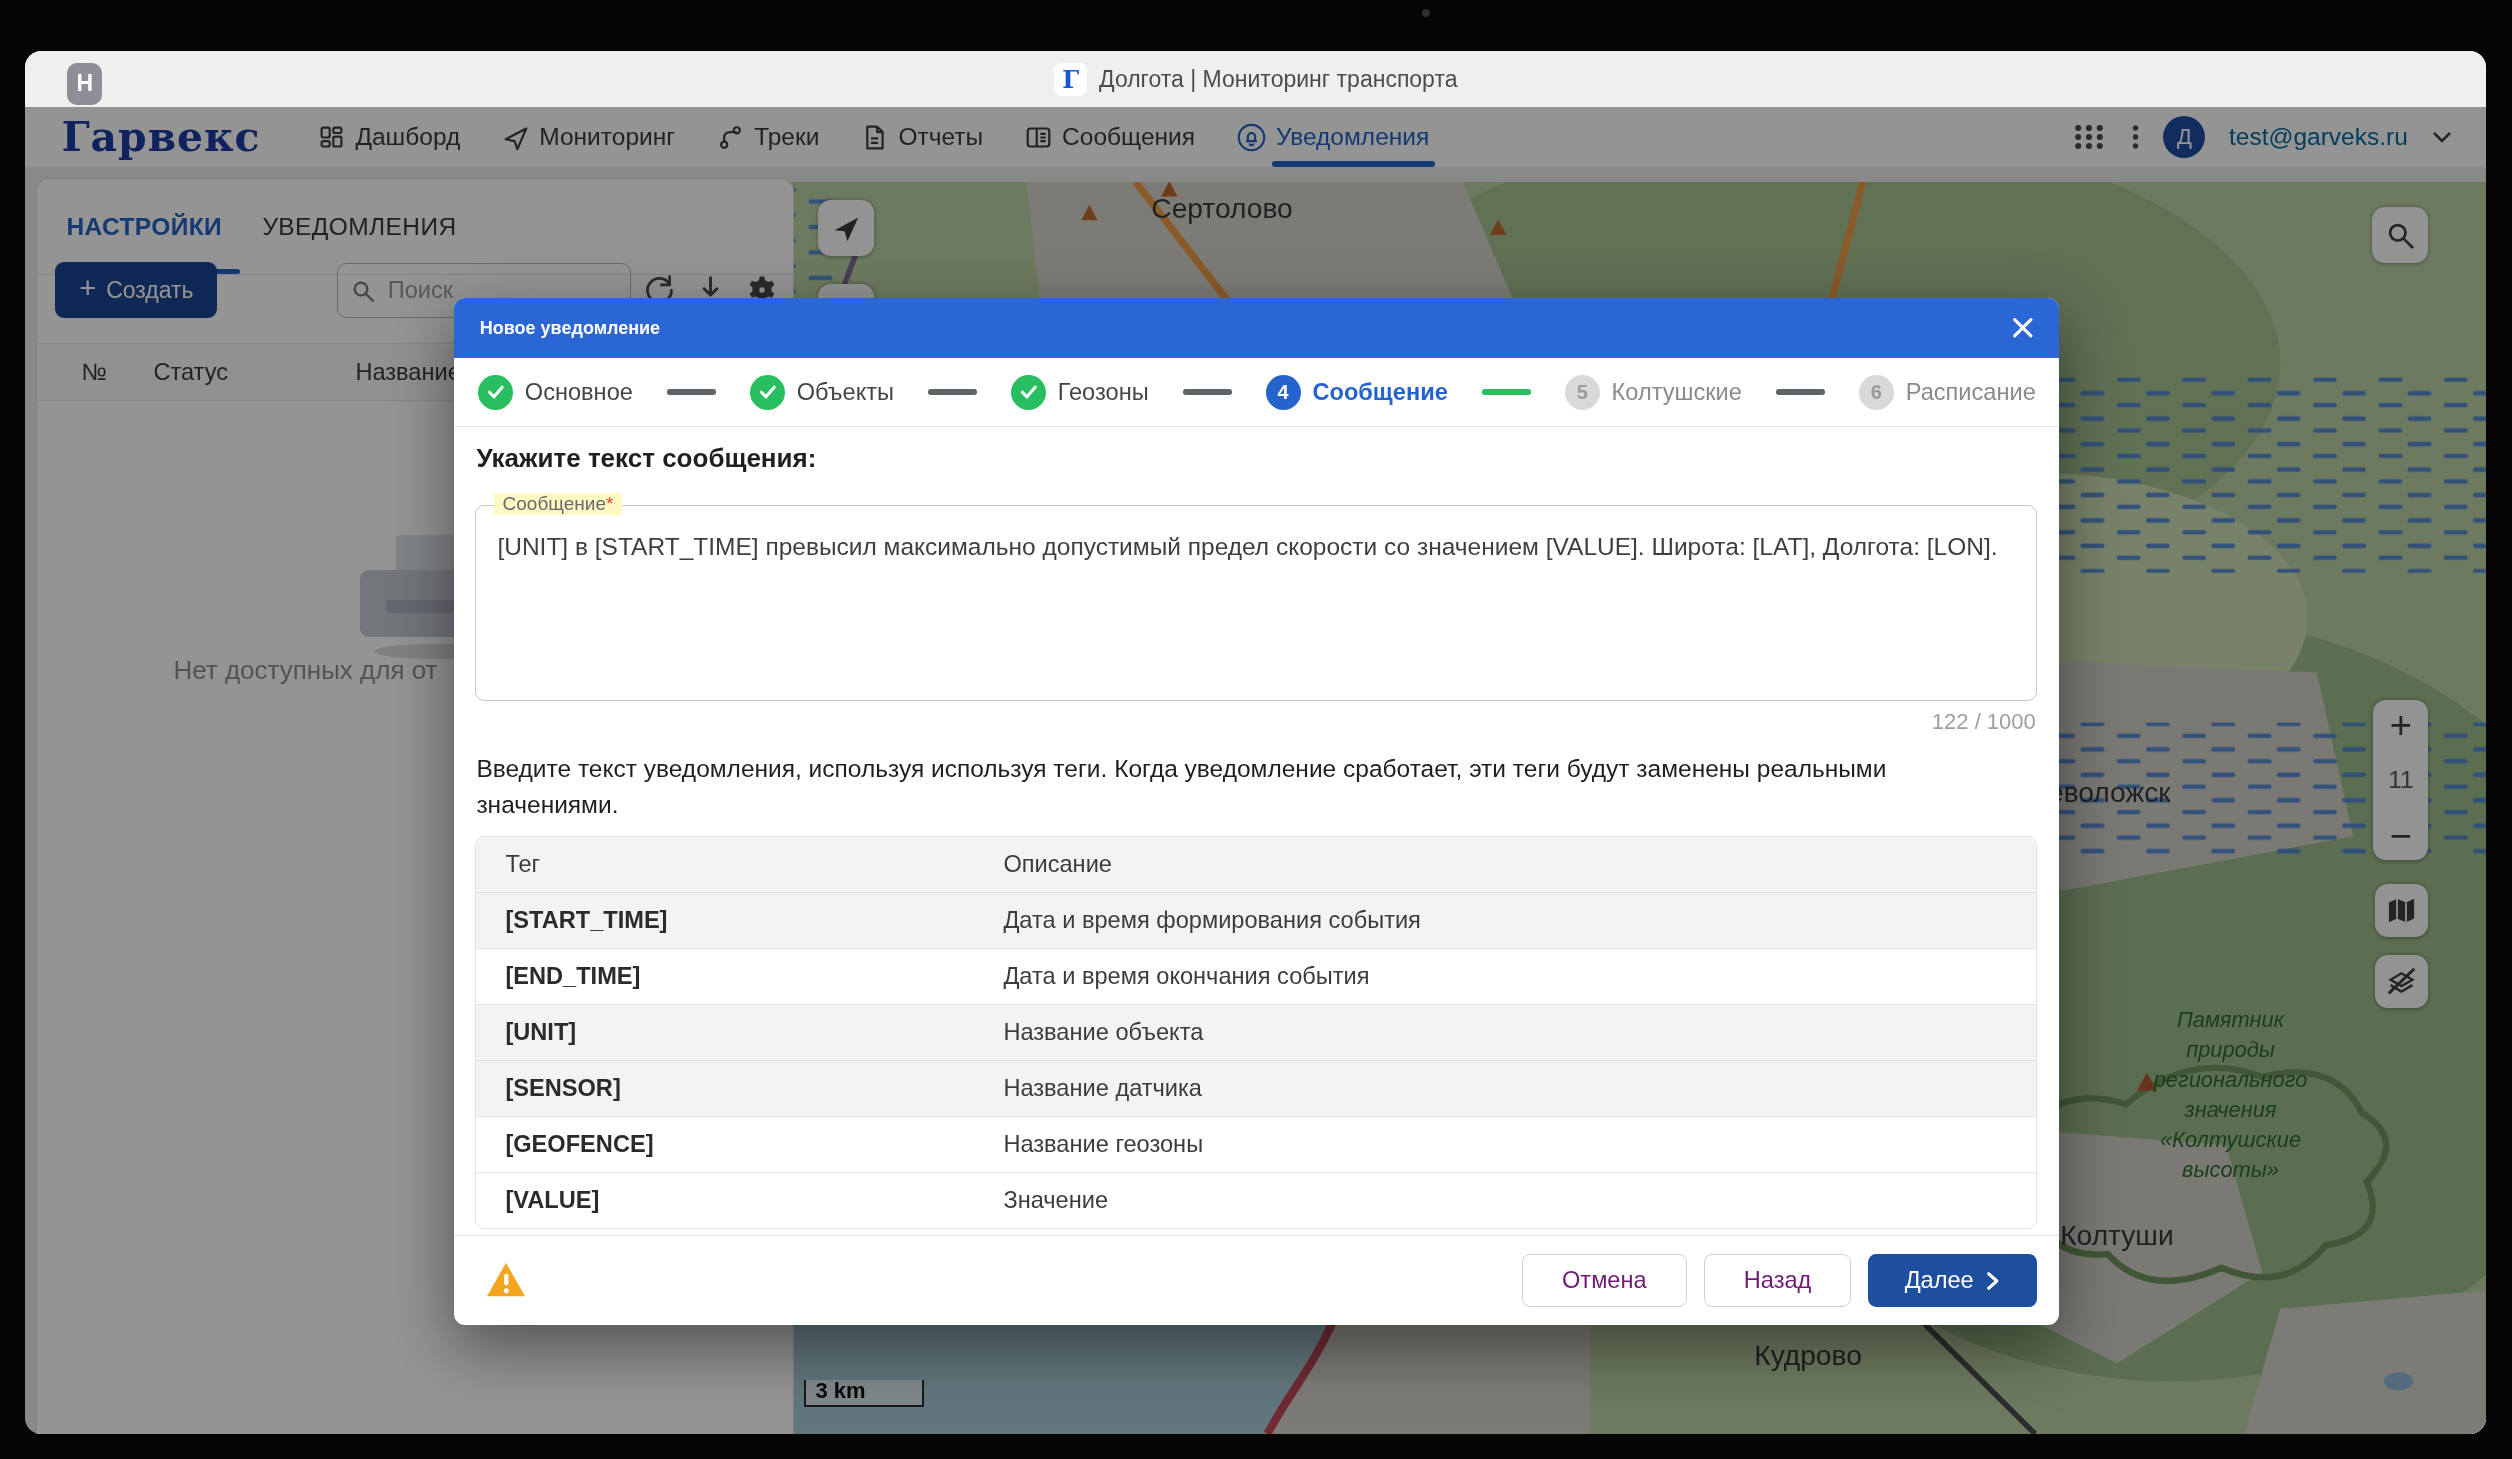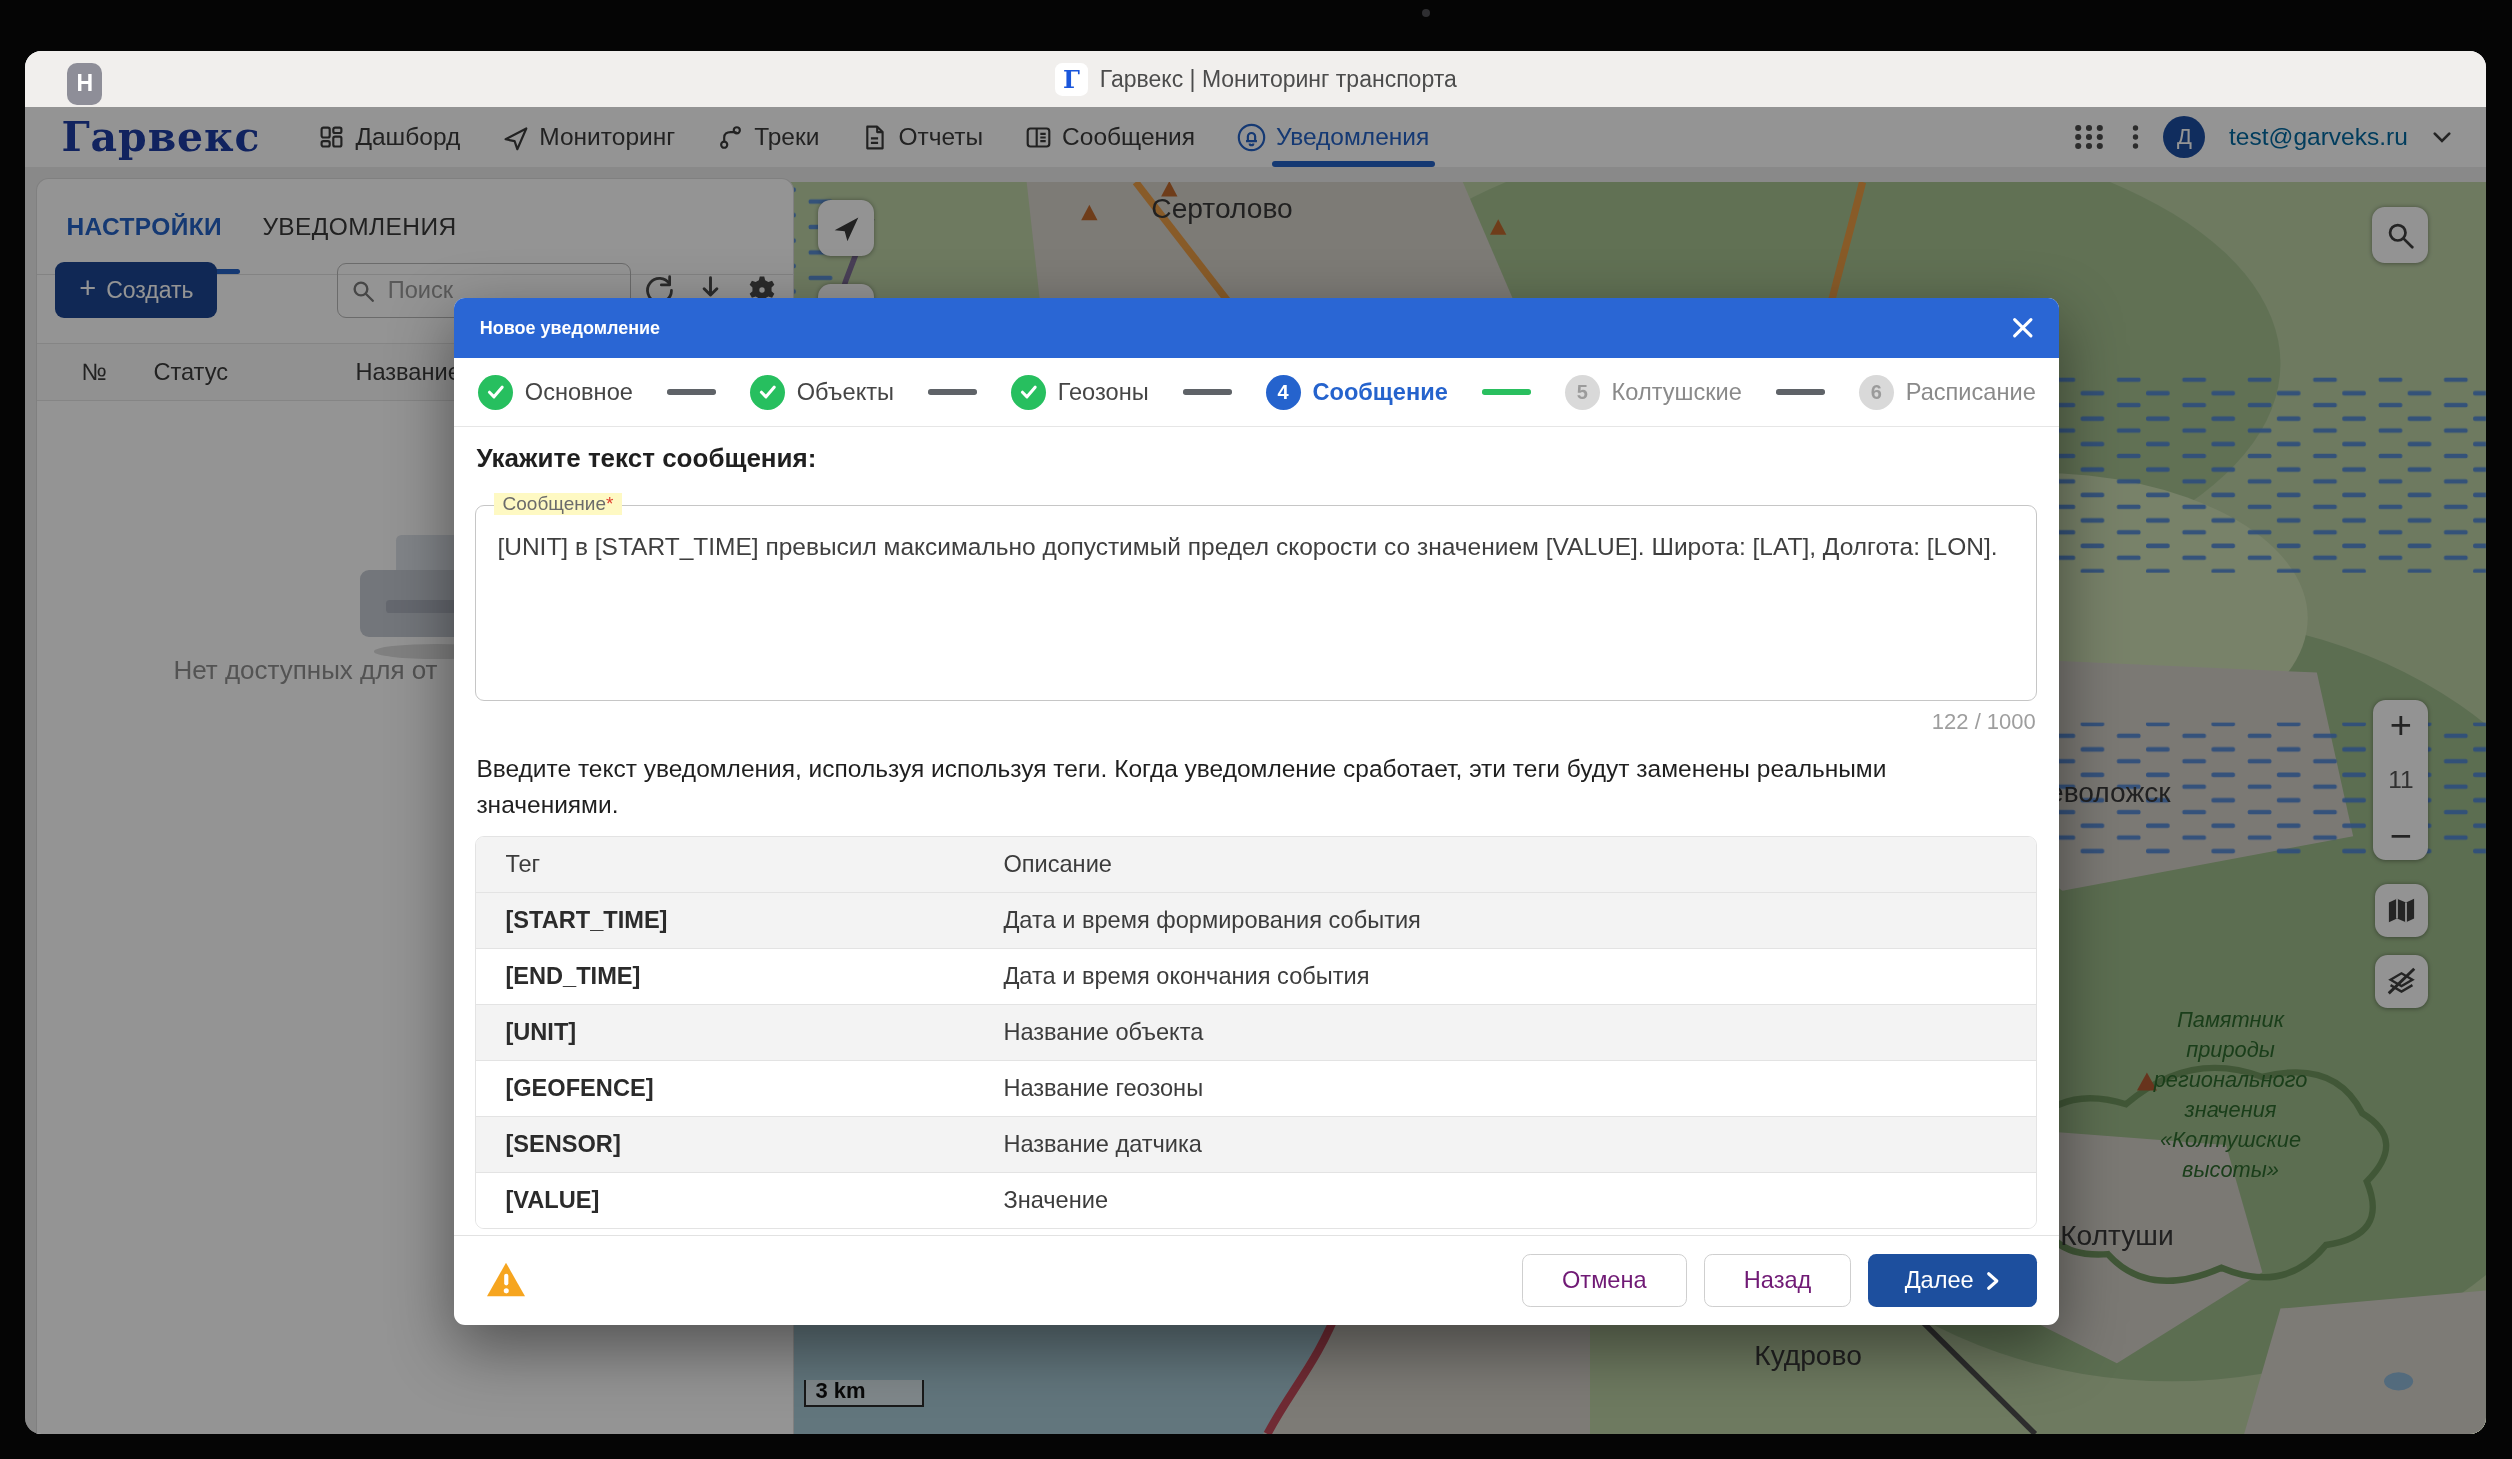--- a/index.html
+++ b/index.html
@@ -98,21 +98,21 @@
 <body>
 
 <div class="stage">
   <div class="stage-dot"></div>
   <div class="window">
 
     <div class="titlebar">
       <div class="tab-chip">H</div>
       <div class="title-center">
         <span class="favicon">Г</span>
-        <span class="title-text">Гарвекс | Мониторинг транспорта</span>
+        <span class="title-text">Долгота | Мониторинг транспорта</span>
       </div>
     </div>
 
     <div class="navbar">
       <div class="logo">Гарвекс</div>
       <div class="nav-items">
         <div class="nav-item">
           <span>
               <svg width="27" height="27" viewBox="0 0 30 30" fill="none" stroke="#3c3c3c" stroke-width="2.4">
                 <rect x="4" y="4" width="9" height="11" rx="2"></rect>
@@ -424,27 +424,27 @@
           <div class="tcell">Дата и время формирования события</div>
         </div>
         <div class="trow">
           <div class="tcell tag">[END_TIME]</div>
           <div class="tcell">Дата и время окончания события</div>
         </div>
         <div class="trow gray">
           <div class="tcell tag">[UNIT]</div>
           <div class="tcell">Название объекта</div>
         </div>
+        <div class="trow gray">
+          <div class="tcell tag">[SENSOR]</div>
+          <div class="tcell">Название датчика</div>
+        </div>
         <div class="trow">
           <div class="tcell tag">[GEOFENCE]</div>
           <div class="tcell">Название геозоны</div>
-        </div>
-        <div class="trow gray">
-          <div class="tcell tag">[SENSOR]</div>
-          <div class="tcell">Название датчика</div>
         </div>
         <div class="trow">
           <div class="tcell tag">[VALUE]</div>
           <div class="tcell">Значение</div>
         </div>
       </div>
 
       <div class="modal-footer">
         <span class="warn">
           <svg width="42" height="38" viewBox="0 0 46 42">

